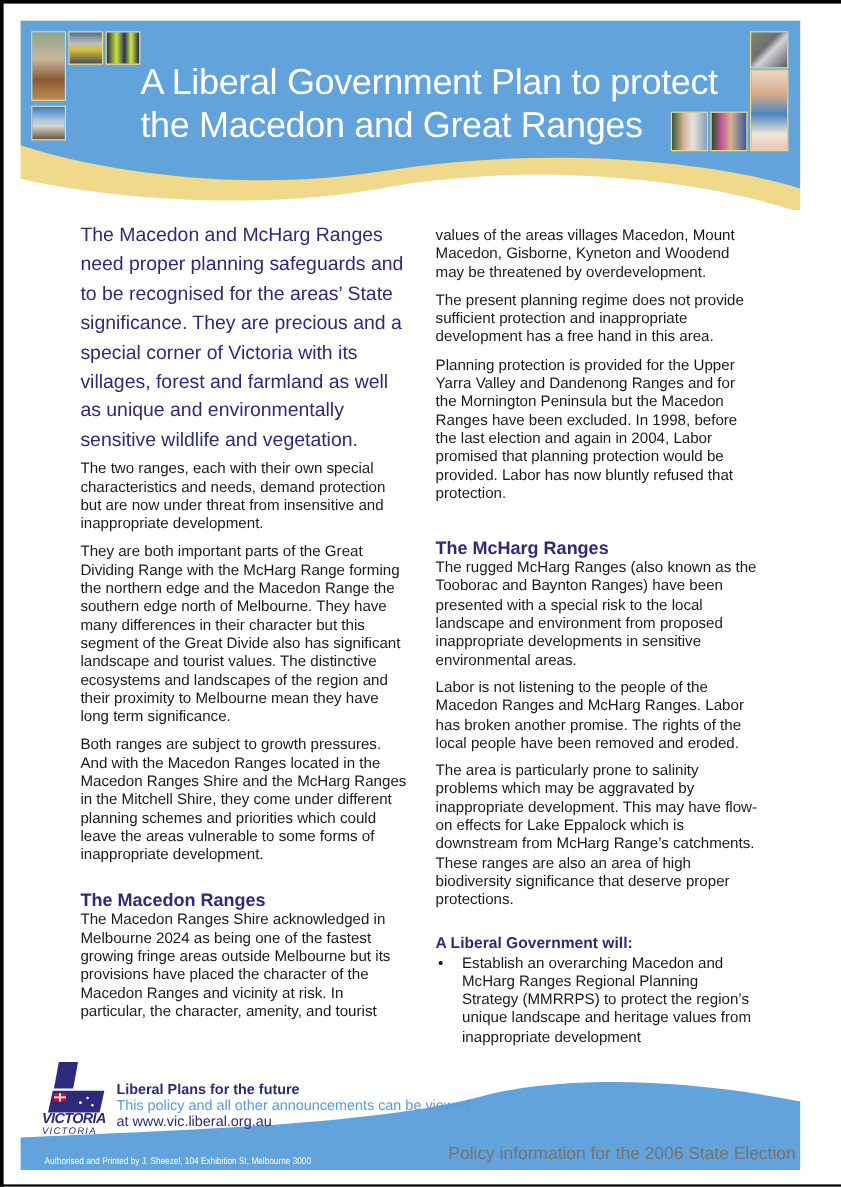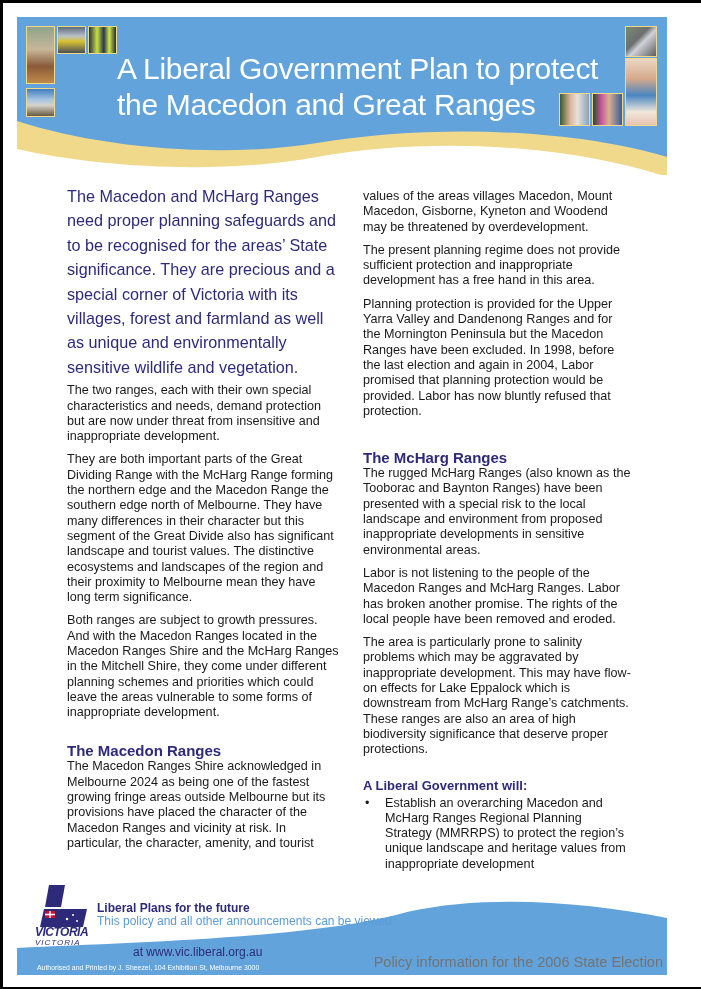--- a/index.html
+++ b/index.html
@@ -41,21 +41,21 @@
   }
   .bullet { display: flex; }
   .bullet .dot { width: 22px; flex: none; padding-left: 2px; }
 
   
   .footer { position: absolute; left: 17px; top: 880px; width: 650px; height: 95px; }
   .footer svg.bg { position: absolute; left: 0; top: 0; }
   .logo { position: absolute; left: 18px; top: 5px; width: 54px; height: 56px; }
   .footer-heading { position: absolute; left: 80px; top: 21px; color: #2e2a7a; font-weight: bold; font-size: 12px; }
   .footer-line1 { position: absolute; left: 80px; top: 34px; color: #5b9bd8; font-size: 12px; }
-  .footer-line2 { position: absolute; left: 80px; top: 65px; color: #2e2a7a; font-size: 12px; margin-left: 36px; }
+  .footer-line2 { position: absolute; left: 80px; top: 47px; color: #2e2a7a; font-size: 12px; }
   .footer-line2 .url { color: #2e2a7a; }
   .authorised { position: absolute; left: 20px; top: 83px; color: #ffffff; font-size: 8px; transform: scaleX(0.86); transform-origin: left; white-space: nowrap; }
   .policy-info { position: absolute; right: 4px; top: 74px; color: #737373; font-size: 14.5px; white-space: nowrap; }
 </style>
 </head>
 <body>
 
 <div class="page-border"></div>
 
 <div class="header">

